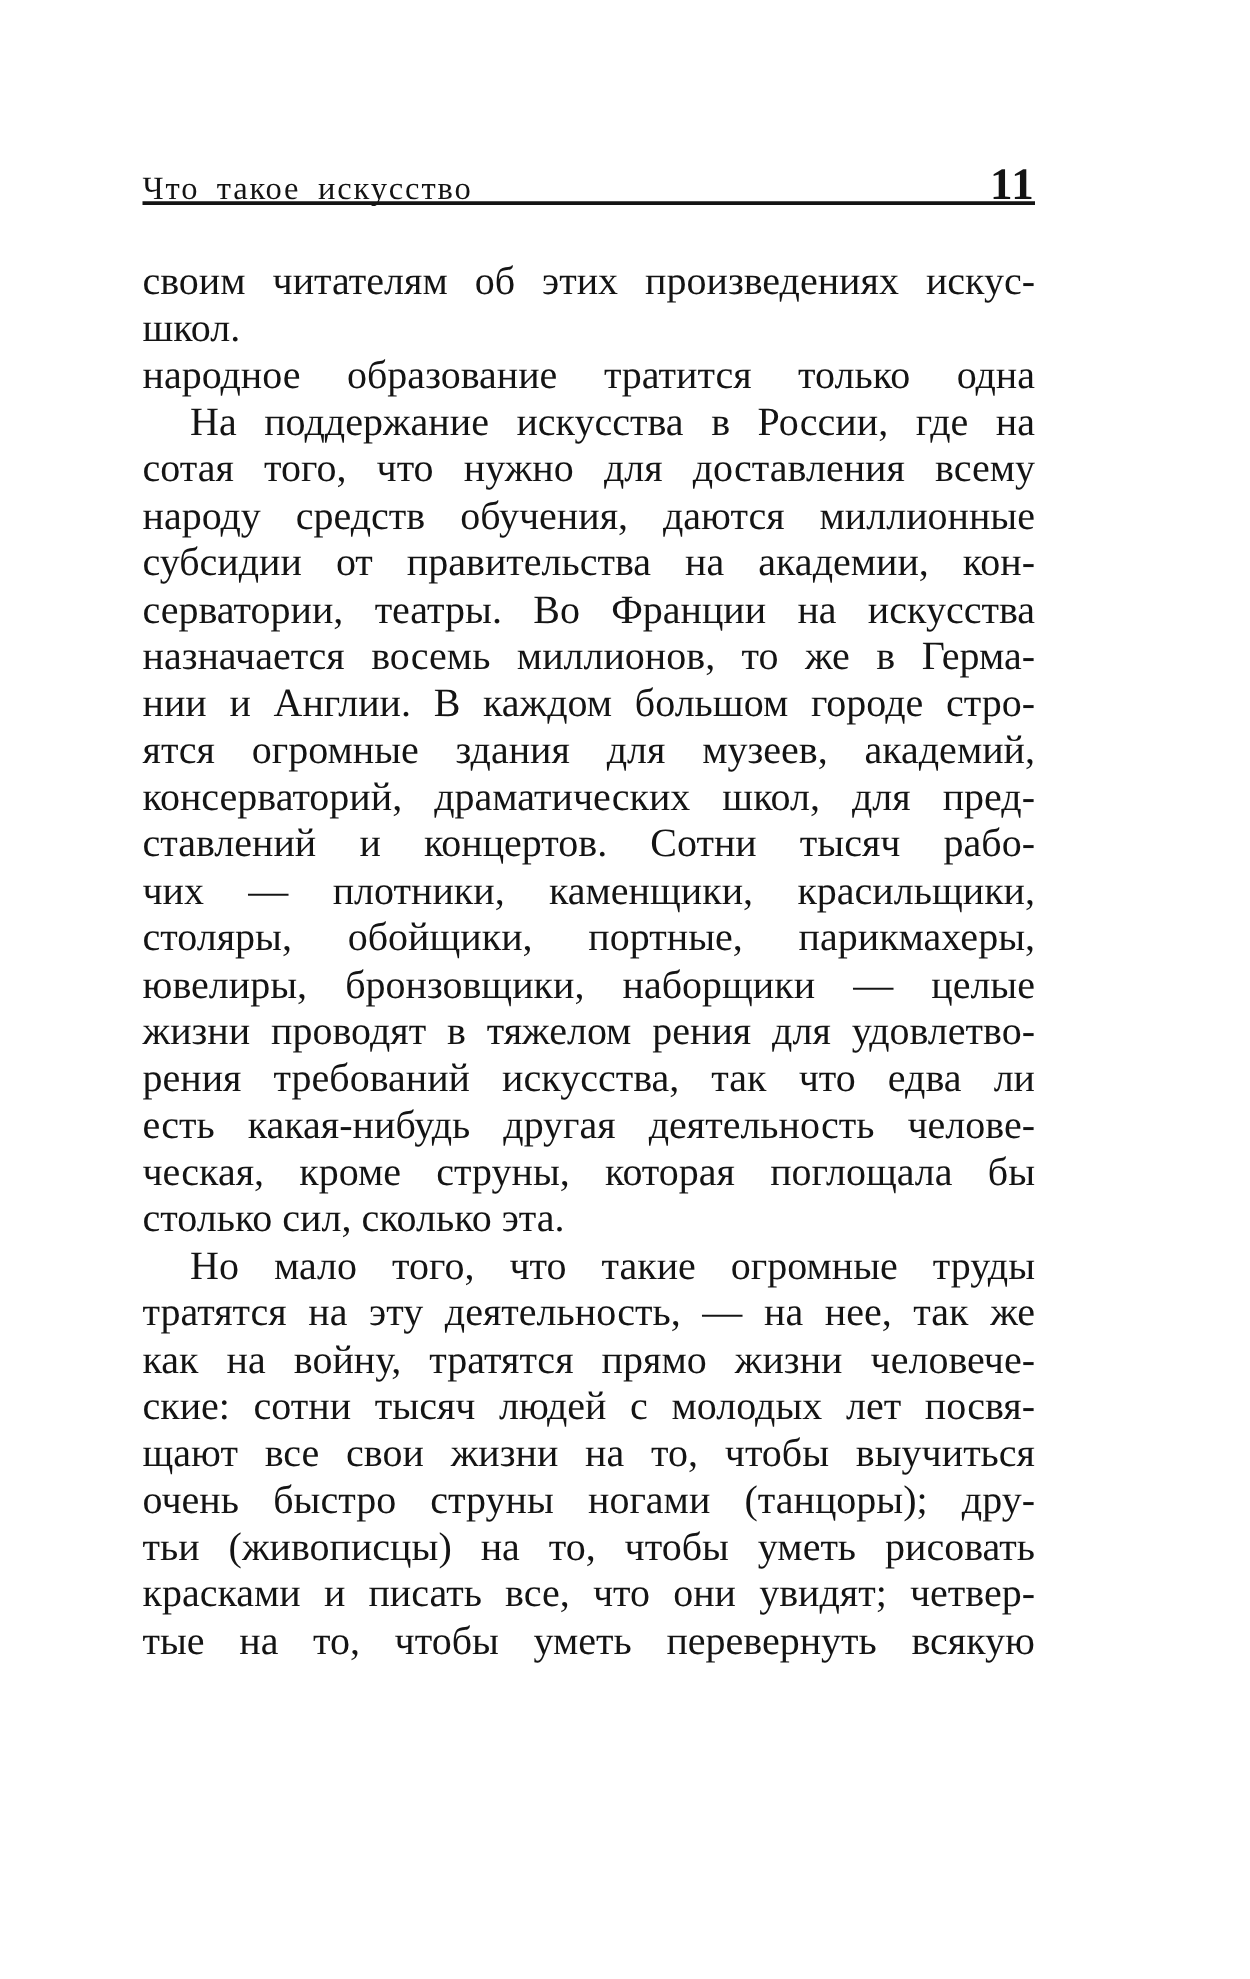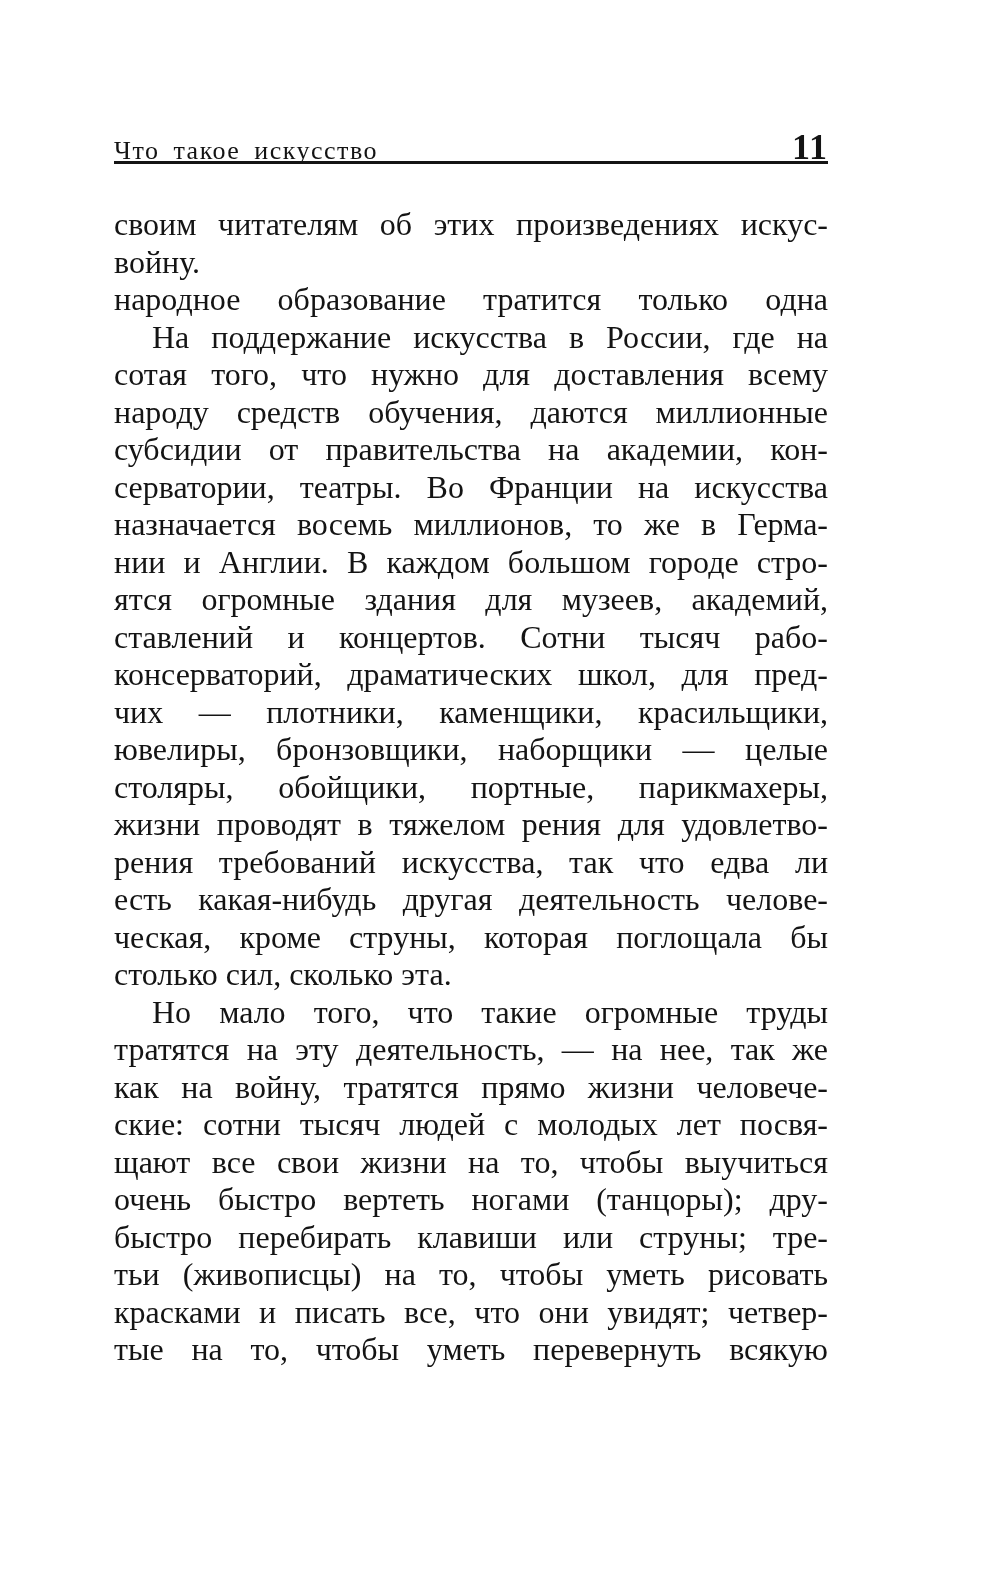--- a/index.html
+++ b/index.html
@@ -79,44 +79,43 @@
 <div class="page">
   <header class="running-head" style="color: rgb(20, 20, 20);">
     <span class="running-title">Что такое искусство</span>
     <span class="page-number">11</span>
   </header>
 
   <div class="head-rule" style="background: rgb(20, 20, 20);"></div>
 
   <main class="text-block" style="color: rgb(20, 20, 20);">
       <p class="line">своим читателям об этих произведениях искус-</p>
-      <p class="line para-end">войну.</p>
+      <p class="line para-end">школ.</p>
       <p class="line">народное образование тратится только одна</p>
       <p class="line indent">На поддержание искусства в России, где на</p>
       <p class="line">сотая того, что нужно для доставления всему</p>
       <p class="line">народу средств обучения, даются миллионные</p>
       <p class="line">субсидии от правительства на академии, кон-</p>
       <p class="line">серватории, театры. Во Франции на искусства</p>
       <p class="line">назначается восемь миллионов, то же в Герма-</p>
       <p class="line">нии и Англии. В каждом большом городе стро-</p>
       <p class="line">ятся огромные здания для музеев, академий,</p>
+      <p class="line">консерваторий, драматических школ, для пред-</p>
       <p class="line">ставлений и концертов. Сотни тысяч рабо-</p>
-      <p class="line">консерваторий, драматических школ, для пред-</p>
       <p class="line">чих — плотники, каменщики, красильщики,</p>
+      <p class="line">столяры, обойщики, портные, парикмахеры,</p>
       <p class="line">ювелиры, бронзовщики, наборщики — целые</p>
-      <p class="line">столяры, обойщики, портные, парикмахеры,</p>
       <p class="line">жизни проводят в тяжелом рения для удовлетво-</p>
       <p class="line">рения требований искусства, так что едва ли</p>
       <p class="line">есть какая-нибудь другая деятельность челове-</p>
       <p class="line">ческая, кроме струны, которая поглощала бы</p>
       <p class="line para-end">столько сил, сколько эта.</p>
       <p class="line indent">Но мало того, что такие огромные труды</p>
       <p class="line">тратятся на эту деятельность, — на нее, так же</p>
       <p class="line">как на войну, тратятся прямо жизни человече-</p>
       <p class="line">ские: сотни тысяч людей с молодых лет посвя-</p>
       <p class="line">щают все свои жизни на то, чтобы выучиться</p>
-      <p class="line">очень быстро вертеть ногами (танцоры); дру-</p>
-      <p class="line">быстро перебирать клавиши или струны; тре-</p>
+      <p class="line">очень быстро струны ногами (танцоры); дру-</p>
       <p class="line">тьи (живописцы) на то, чтобы уметь рисовать</p>
       <p class="line">красками и писать все, что они увидят; четвер-</p>
       <p class="line">тые на то, чтобы уметь перевернуть всякую</p>
     </main>
 </div>
 
 </body></html>

